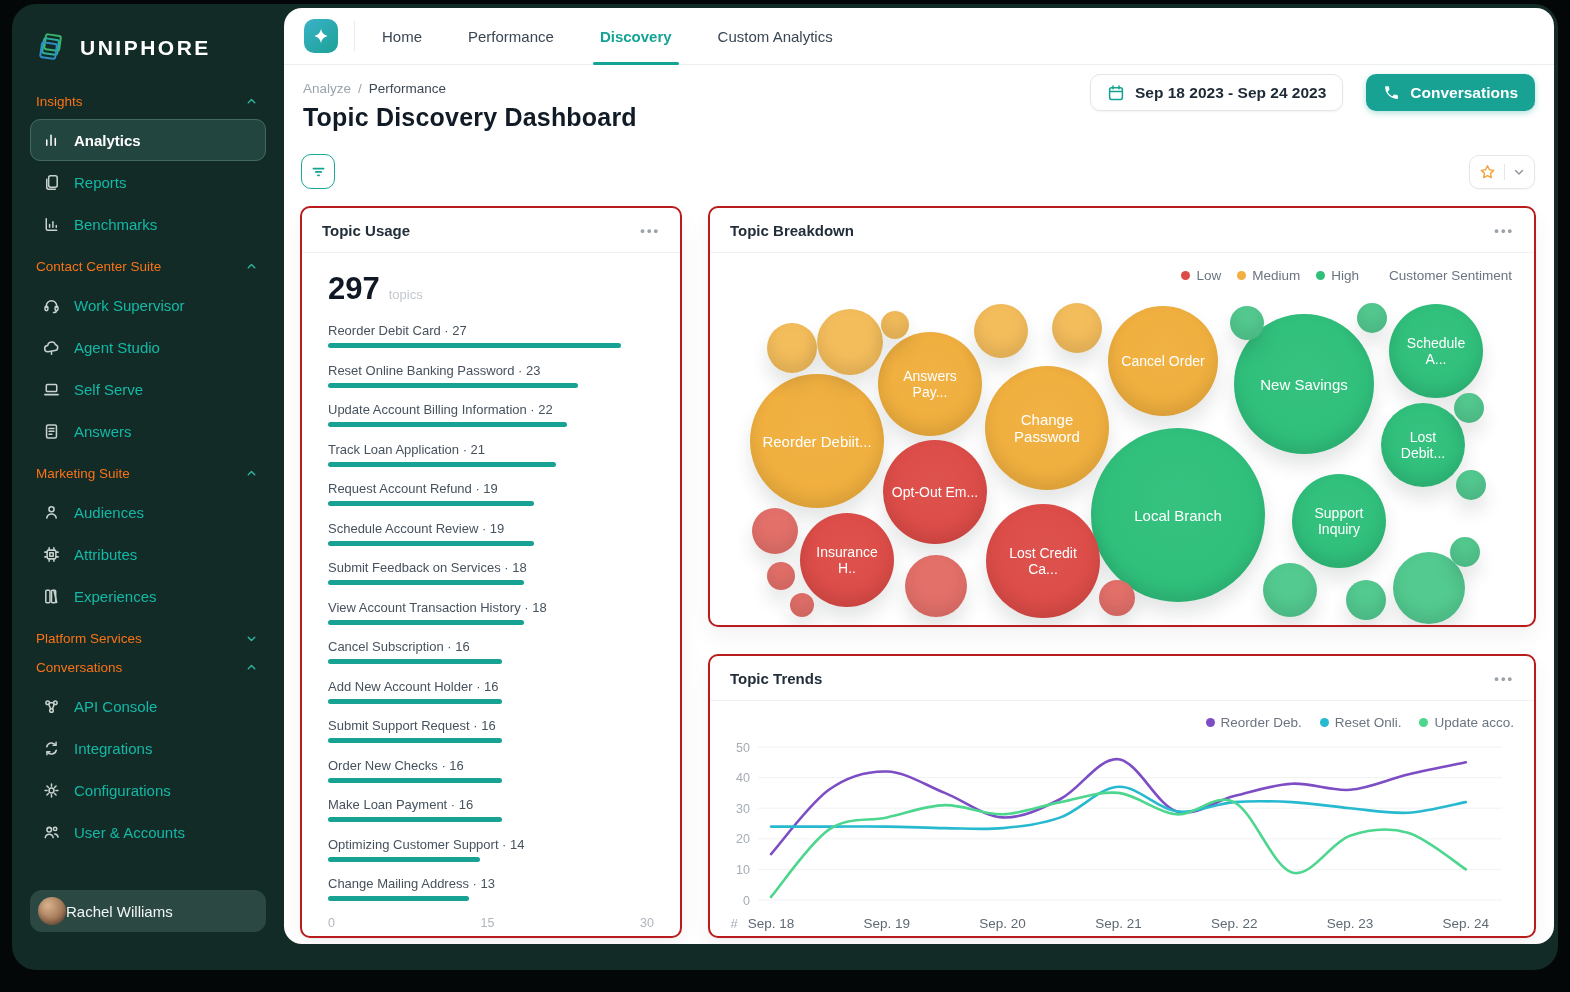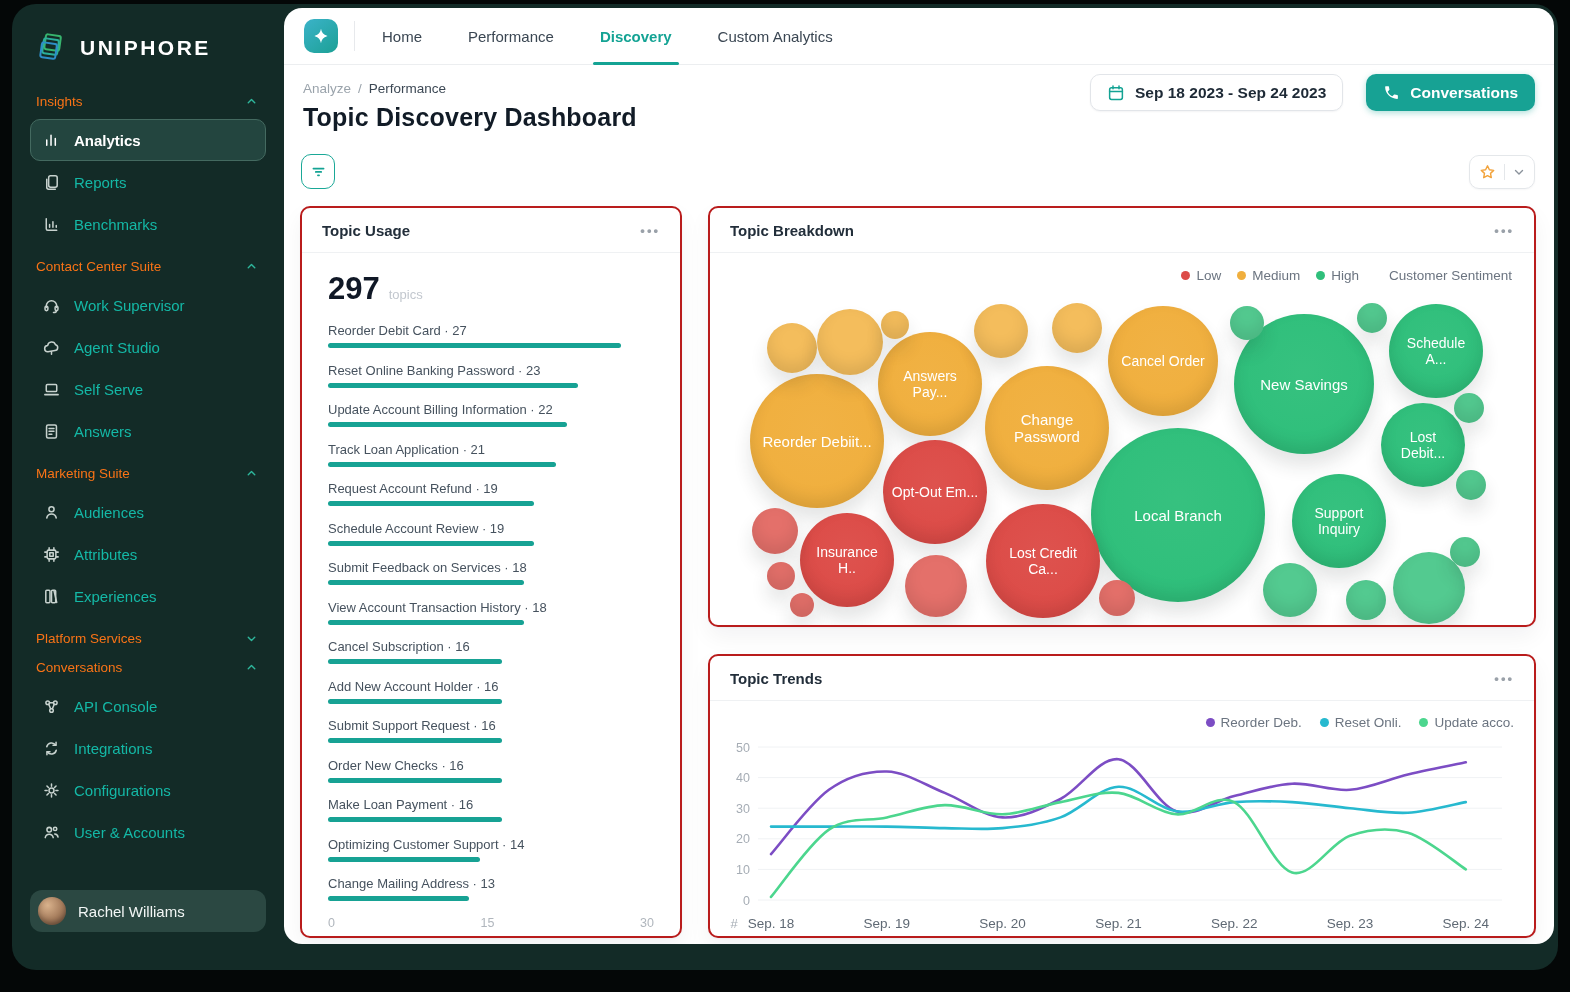--- a/index.html
+++ b/index.html
@@ -10,21 +10,21 @@
 
   
   .sidebar { position:absolute; left:0; top:0; bottom:0; width:272px; padding-top:26px; }
   .logo { display:flex; align-items:center; gap:10px; padding:0 0 0 24px; height:36px; }
   .logo-text { color:#FFFFFF; font-size:21px; font-weight:700; letter-spacing:2.5px; }
   .nav { padding:14px 18px 0 18px; }
   .section { display:flex; justify-content:space-between; align-items:center; color:#f97316; font-size:13.5px; margin:14px 8px 10px 6px; cursor:pointer; }
   .nav-item { height:42px; border-radius:10px; display:flex; align-items:center; gap:13px; padding:0 11px; color:#14b8a6; font-size:15px; cursor:pointer; border:1px solid transparent; }
   .nav-item.active { background:#23453F; border:1px solid #446A60; color:#FFFFFF; font-weight:700; }
   .nav-item svg { flex:0 0 auto; }
-  .user-pill { position:absolute; left:18px; right:18px; bottom:38px; height:42px; background:#2B4842; border-radius:12px; display:flex; align-items:center; gap:12px; padding:0 8px; color:#F2F6F5; font-size:15px; }
+  .user-pill { position:absolute; left:18px; right:18px; bottom:38px; height:42px; background:#2B4842; border-radius:12px; display:flex; align-items:center; gap:0; padding:0 8px; color:#F2F6F5; font-size:15px; }
   .avatar { width:28px; height:28px; border-radius:50%; background:radial-gradient(circle at 35% 30%, #D9B28C 0%, #A47B5B 55%, #6E4F3B 100%); box-shadow:inset 0 -3px 5px rgba(0,0,0,.25); }
 
   
   .content { position:absolute; left:272px; top:4px; right:4px; bottom:26px; background:#FFFFFF; border-radius:18px; overflow:hidden; }
   .topbar { position:relative; height:57px; border-bottom:1px solid #ECEEF0; display:flex; align-items:center; padding-left:20px; }
   .app-icon { width:34px; height:34px; border-radius:10px; background:linear-gradient(140deg,#3BB3C9 0%, #1CA095 100%); display:flex; align-items:center; justify-content:center; }
   .divider-v { width:1px; height:30px; background:#E7E9EC; margin:0 4px 0 16px; }
   .tabs { display:flex; height:100%; }
   .tab { position:relative; display:flex; align-items:center; padding:0 23px; font-size:15px; color:#3A4652; cursor:pointer; }
   .tab.active { color:#14A394; font-weight:700; }

